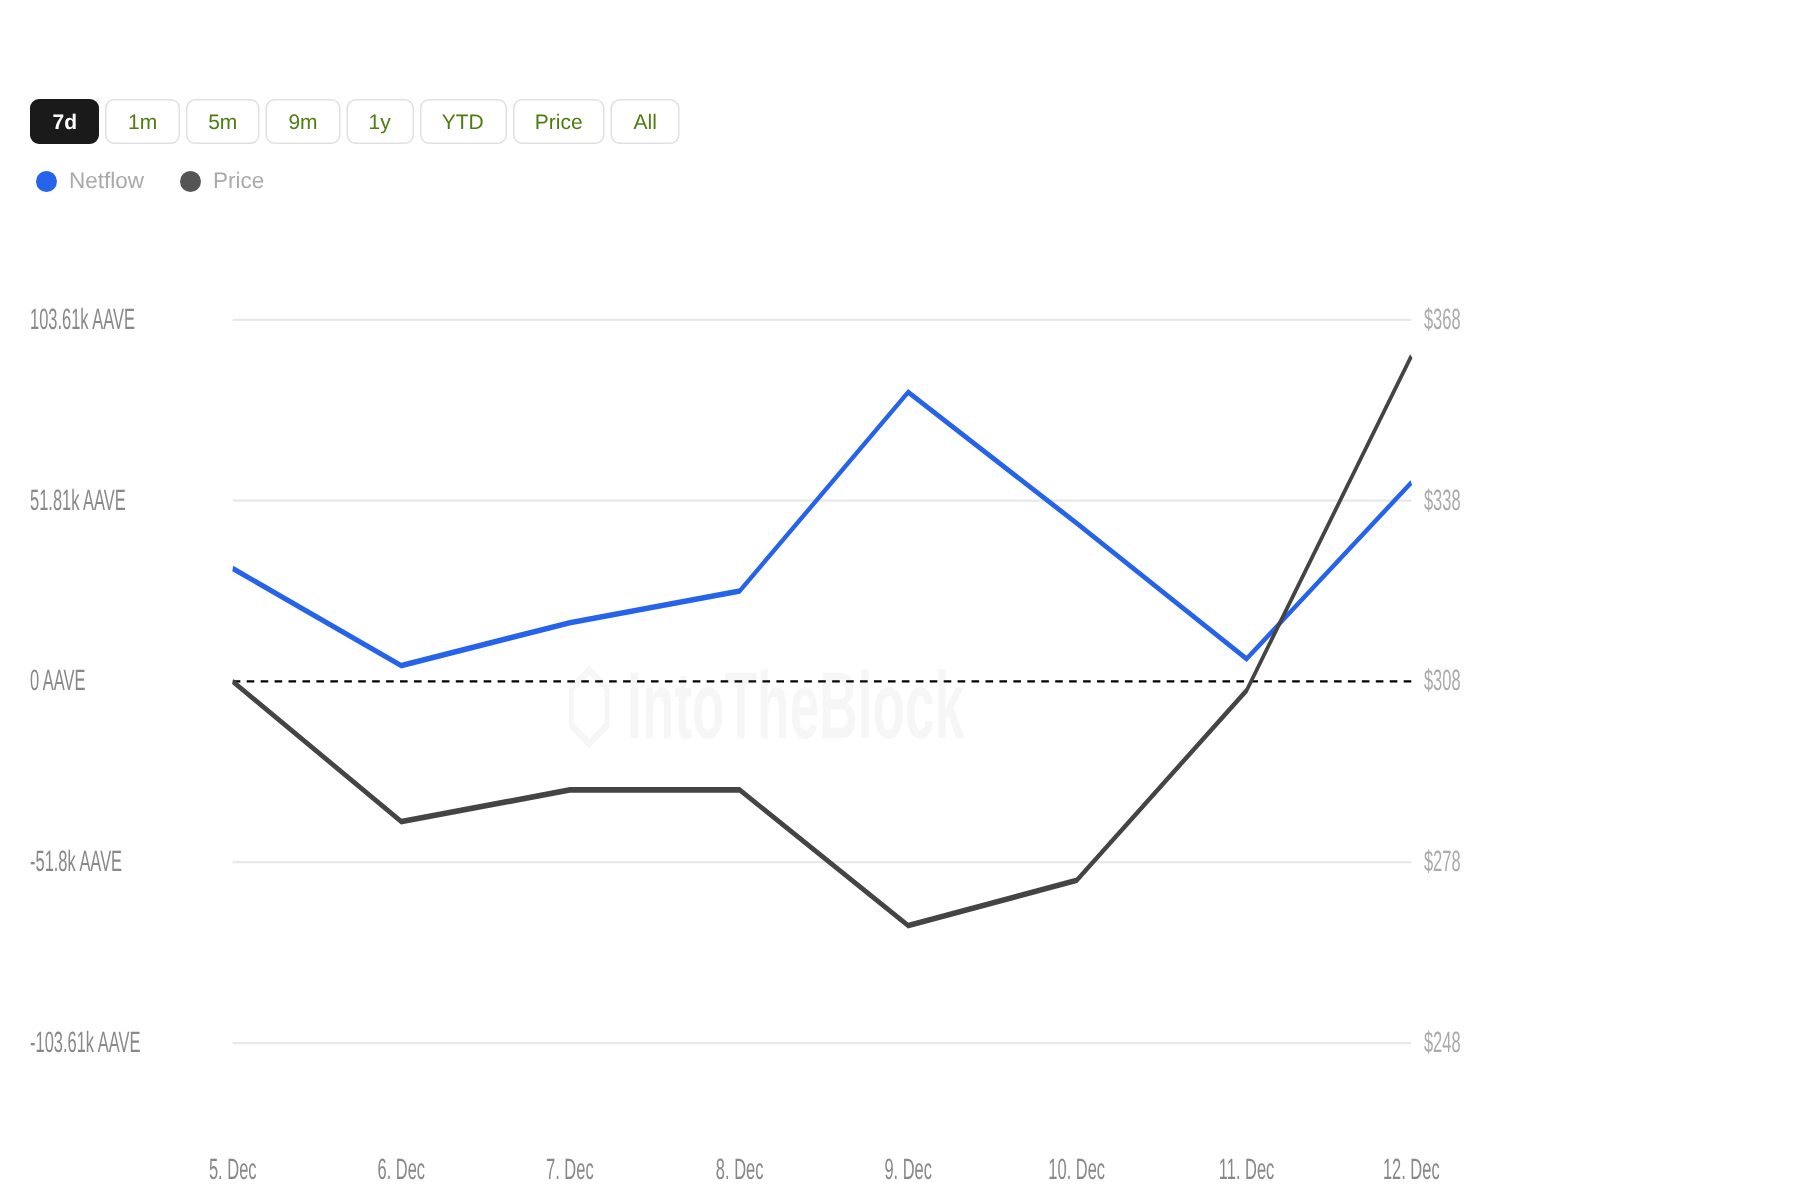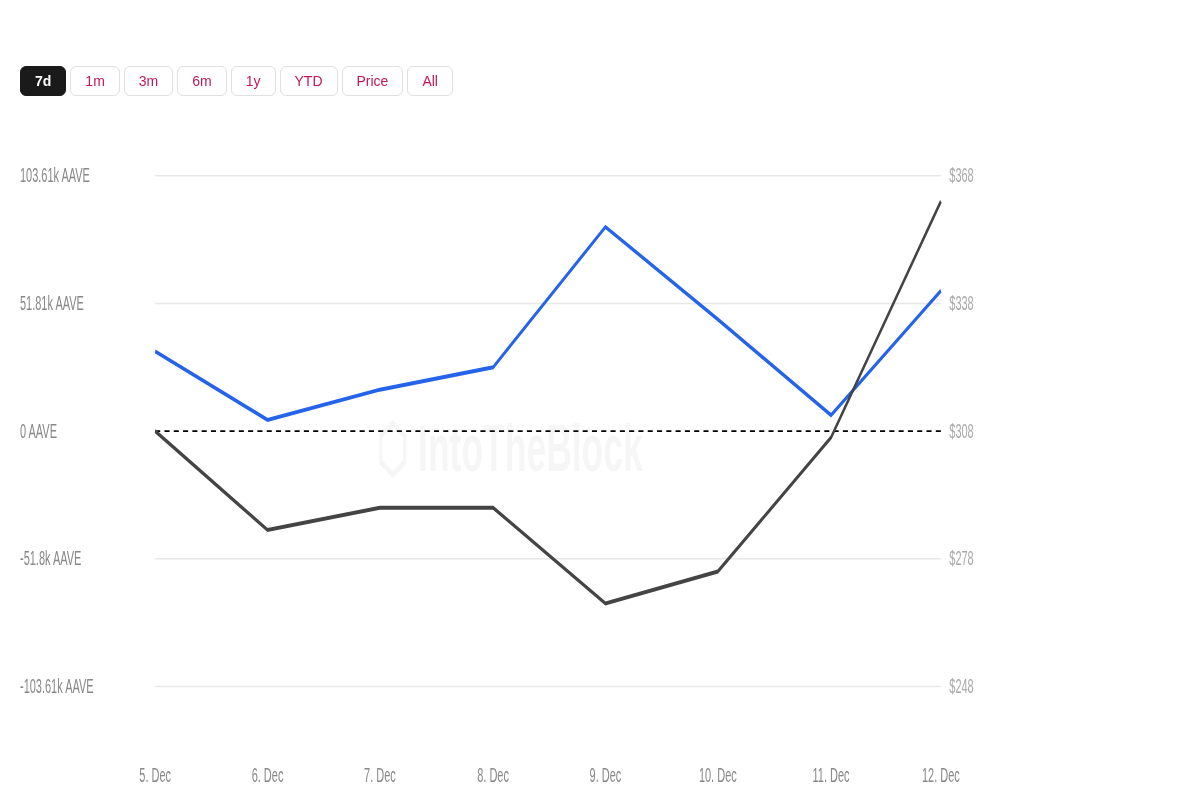--- a/index.html
+++ b/index.html
@@ -27,21 +27,21 @@
       gap: 4px;
       margin-bottom: 16px;
     }
     .time-btn {
       padding: 6px 14px;
       border: 1px solid #e0e0e0;
       border-radius: 6px;
       background: #fff;
       cursor: pointer;
       font-size: 14px;
-      color: #be185d;
+      color: #4d7c0f;
     }
     .time-btn.active {
       background: #1a1a1a;
       color: #fff;
       border-color: #1a1a1a;
       font-weight: 700;
     }
 
     
     .legend {
@@ -111,28 +111,38 @@
     .nav-btn.right { right: 2px; }
   </style>
 </head>
 <body>
 
 <div class="container">
 
   <div class="time-range">
   <button class="time-btn active">7d</button>
       <button class="time-btn">1m</button>
-      <button class="time-btn">3m</button>
-      <button class="time-btn">6m</button>
+      <button class="time-btn">5m</button>
+      <button class="time-btn">9m</button>
       <button class="time-btn">1y</button>
       <button class="time-btn">YTD</button>
       <button class="time-btn">Price</button>
       <button class="time-btn">All</button>
     </div>
 
+  <div class="legend">
+  <div class="legend-item">
+        <span class="legend-dot blue"></span>
+        <span>Netflow</span>
+      </div>
+      <div class="legend-item">
+        <span class="legend-dot gray"></span>
+        <span>Price</span>
+      </div>
+    </div>
 
   <div class="chart-wrapper">
     <div class="main-chart">
       <div class="chart-svg-container">
         
         <svg width="100%" height="100%" viewBox="0 0 1160 460" preserveAspectRatio="none">
 
           <line x1="160" y1="40" x2="1090" y2="40" stroke="#e8e8e8" stroke-width="1"></line>
           <line x1="160" y1="120" x2="1090" y2="120" stroke="#e8e8e8" stroke-width="1"></line>
           <line x1="160" y1="200" x2="1090" y2="200" stroke="#000" stroke-width="1" stroke-dasharray="6,5"></line>

